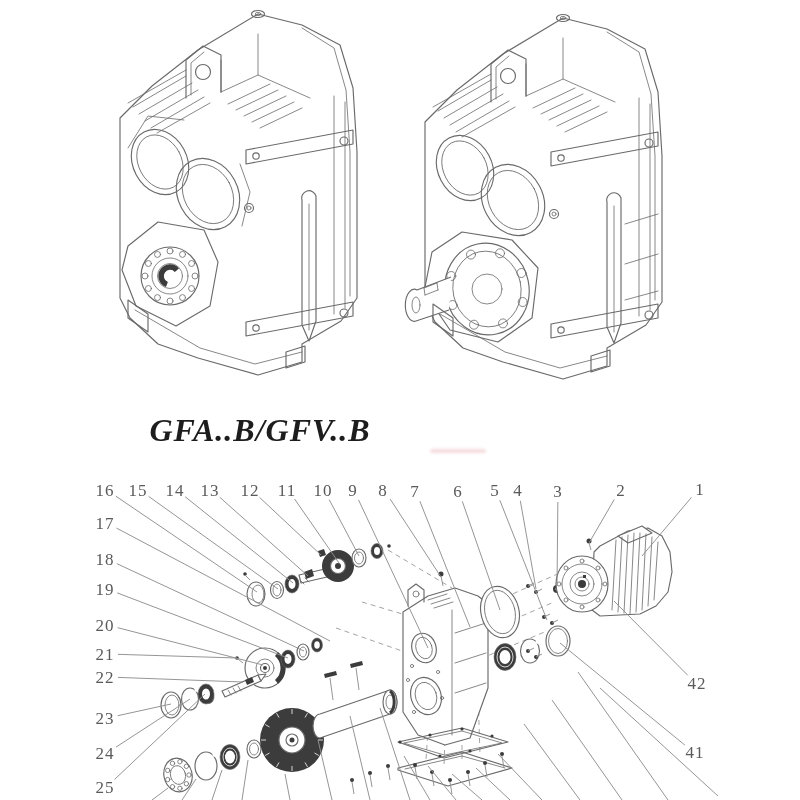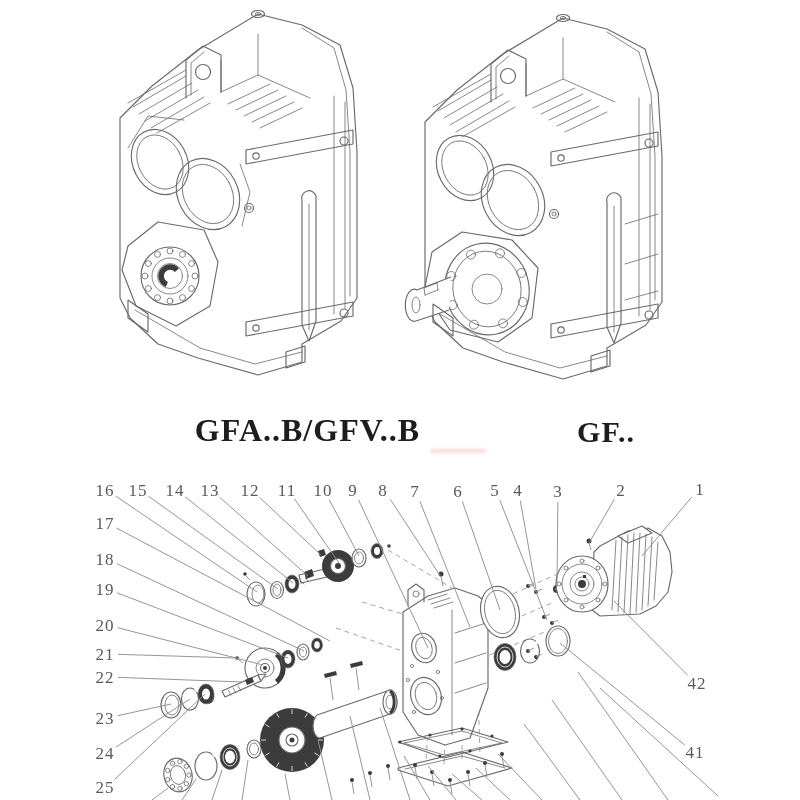--- a/index.html
+++ b/index.html
@@ -13,21 +13,21 @@
   .ln{fill:none;stroke:var(--line);stroke-width:1.15;stroke-linejoin:round;stroke-linecap:round;}
   .lnw{fill:#fff;stroke:var(--line);stroke-width:1.15;stroke-linejoin:round;}
   .thin{stroke-width:0.8;}
   .dk{fill:var(--dark);stroke:none;}
   .dkl{fill:var(--dark);stroke:var(--line);stroke-width:0.6;}
   .dash{stroke-dasharray:5 4;stroke-width:0.9;stroke:#9a9a9a;fill:none;}
   .leader{stroke:var(--leader);stroke-width:0.95;fill:none;}
   .callout{font-family:"Liberation Serif",serif;font-size:17px;fill:var(--callout_text);
            letter-spacing:1px;text-anchor:middle;}
   .model-label{position:absolute;font-weight:bold;color:var(--model_text);
-               text-align:right;letter-spacing:1px;}
+               text-align:center;letter-spacing:1px;font-style:italic;}
   #label-left{left:100px;top:412px;width:320px;font-size:32px;}
   #label-right{left:450px;top:415px;width:185px;font-size:30px;}
   .red-mark{position:absolute;left:430px;top:449px;width:56px;height:4px;
             background:var(--faint_mark);opacity:.5;filter:blur(1.5px);border-radius:2px;}
 </style>
 </head>
 <body>
 
 <div class="stage">
 
@@ -402,17 +402,16 @@
           <line x1="684.8853562230888" y1="745.0897675848909" x2="560" y2="643" class="leader"></line>
           <text x="695" y="758" class="callout">41</text>
           <line x1="687.7520702422526" y1="675.2691078392139" x2="614" y2="601" class="leader"></line>
           <text x="697" y="689" class="callout">42</text>
         </g>
   </g>
 </svg>
 
 <div class="model-label" id="label-left">GFA..B/GFV..B</div>
 
-<div class="model-label" id="label-right">GF..</div>
 
 <div class="red-mark"></div>
 
 </div>
 
 </body></html>

